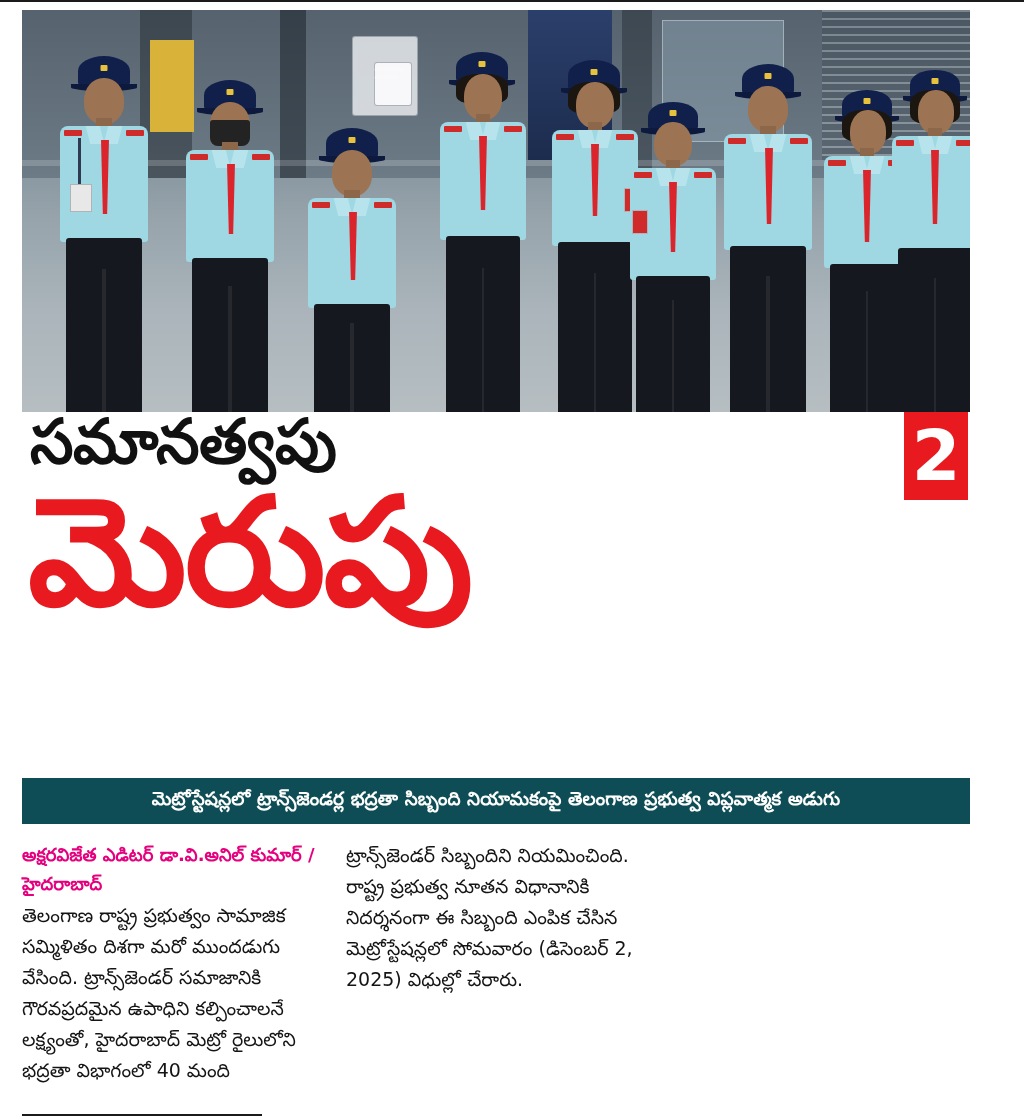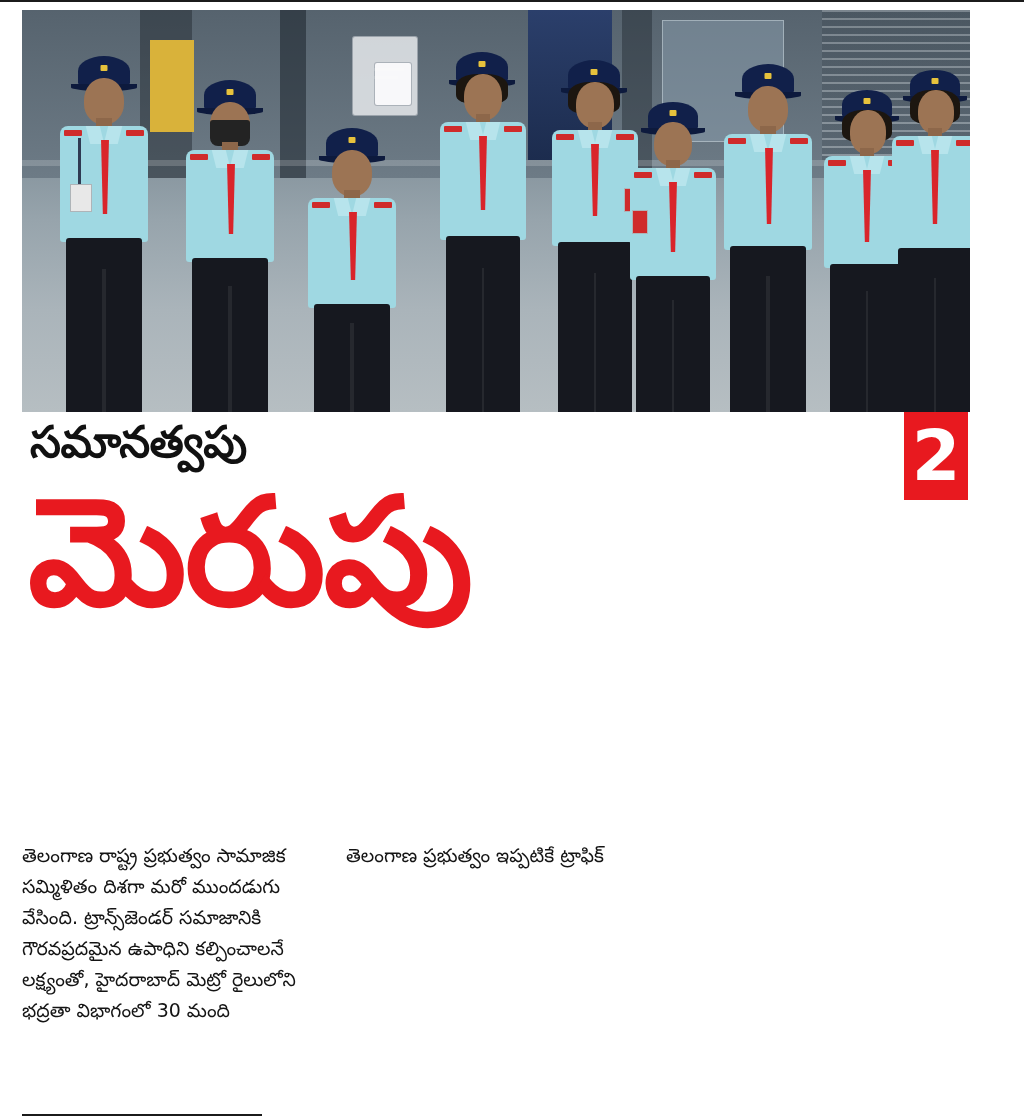--- a/index.html
+++ b/index.html
@@ -198,21 +198,21 @@
   
   .headline-wrap {
     position: absolute;
     left: 22px;
     top: 404px;
     width: 948px;
   }
   .headline-top {
     font-family: "DejaVu Sans", sans-serif;
     font-weight: bold;
-    font-size: 44px;
+    font-size: 62px;
     line-height: 76px;
     color: #111111;
     letter-spacing: -0.5px;
     padding-left: 8px;
   }
   .headline-main {
     font-family: "DejaVu Sans", sans-serif;
     font-weight: bold;
     font-size: 150px;
     line-height: 176px;
@@ -470,24 +470,28 @@
       <div class="g-legs" style="left:10px;top:200px;width:74px;height:164px;"></div>
     </div>
   </div>
 
   <div class="headline-wrap">
     <div class="headline-top">సమానత్వపు</div>
     <div class="headline-main">మెరుపు</div>
     <div class="page-number">2</div>
   </div>
 
+  <div class="subbanner">
+    <span class="subbanner-text">మెట్రోస్టేషన్లలో ట్రాన్స్‌జెండర్ల భద్రతా సిబ్బంది నియామకంపై తెలంగాణ ప్రభుత్వ విప్లవాత్మక అడుగు</span>
+  </div>
 
   <div class="columns">
     <div class="col">
-      <span class="para">తెలంగాణ రాష్ట్ర ప్రభుత్వం సామాజిక సమ్మిళితం దిశగా మరో ముందడుగు వేసింది. ట్రాన్స్‌జెండర్ సమాజానికి గౌరవప్రదమైన ఉపాధిని కల్పించాలనే లక్ష్యంతో, హైదరాబాద్ మెట్రో రైలులోని భద్రతా విభాగంలో 30 మంది</span>
+      <span class="byline">అక్షరవిజేత ఎడిటర్ డా.వి.అనిల్ కుమార్ / హైదరాబాద్</span>
+      <span class="para">తెలంగాణ రాష్ట్ర ప్రభుత్వం సామాజిక సమ్మిళితం దిశగా మరో ముందడుగు వేసింది. ట్రాన్స్‌జెండర్ సమాజానికి గౌరవప్రదమైన ఉపాధిని కల్పించాలనే లక్ష్యంతో, హైదరాబాద్ మెట్రో రైలులోని భద్రతా విభాగంలో 40 మంది</span>
     </div>
     <div class="col">
-      <span class="para">తెలంగాణ ప్రభుత్వం ఇప్పటికే ట్రాఫిక్</span>
+      <span class="para">ట్రాన్స్‌జెండర్ సిబ్బందిని నియమించింది. రాష్ట్ర ప్రభుత్వ నూతన విధానానికి నిదర్శనంగా ఈ సిబ్బంది ఎంపిక చేసిన మెట్రోస్టేషన్లలో సోమవారం (డిసెంబర్ 2, 2025) విధుల్లో చేరారు.</span>
     </div>
   </div>
 
   <div class="bottom-rule"></div>
 </div>
 
 </body></html>

